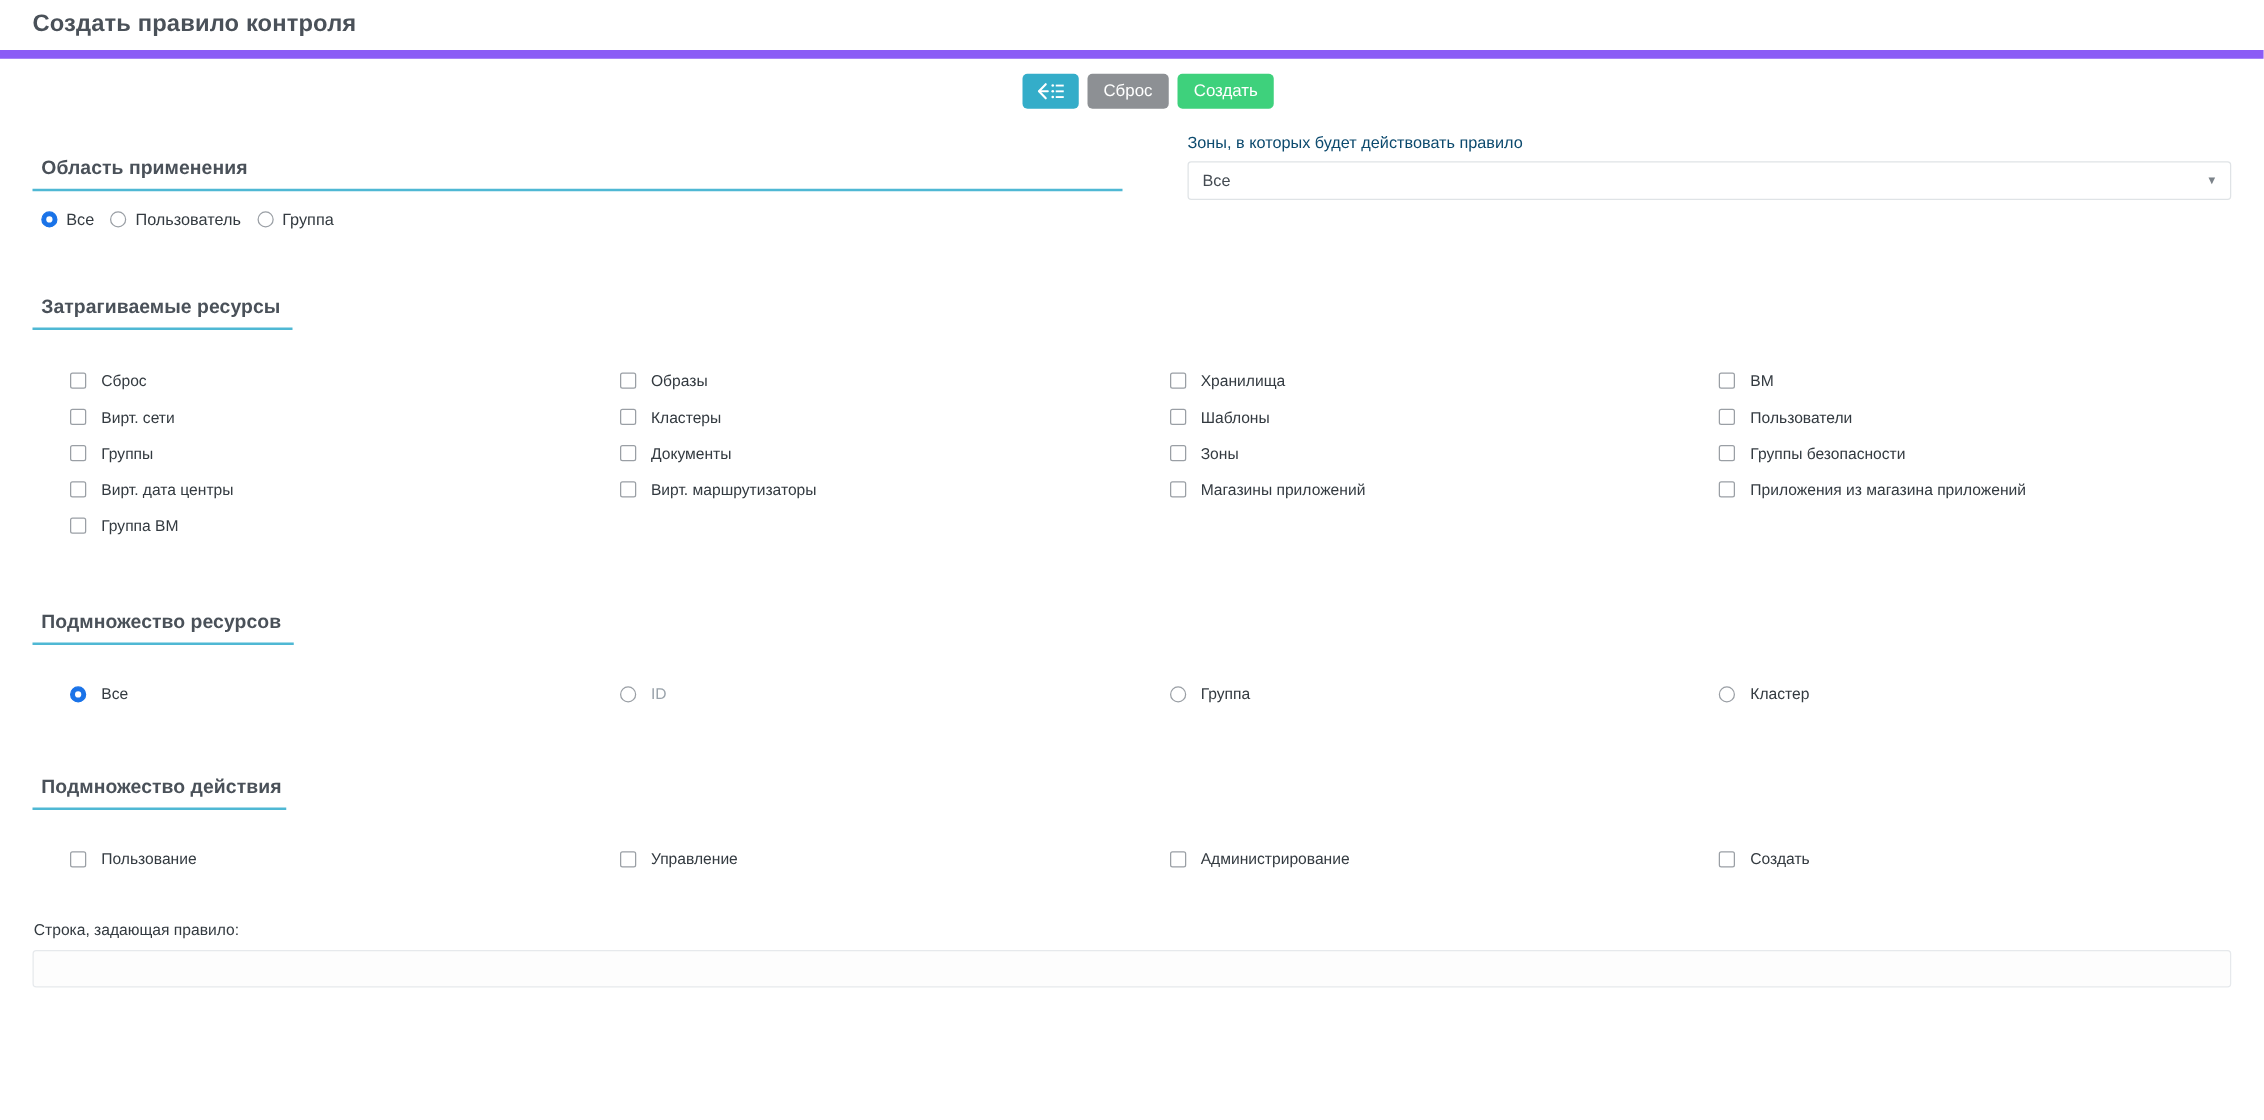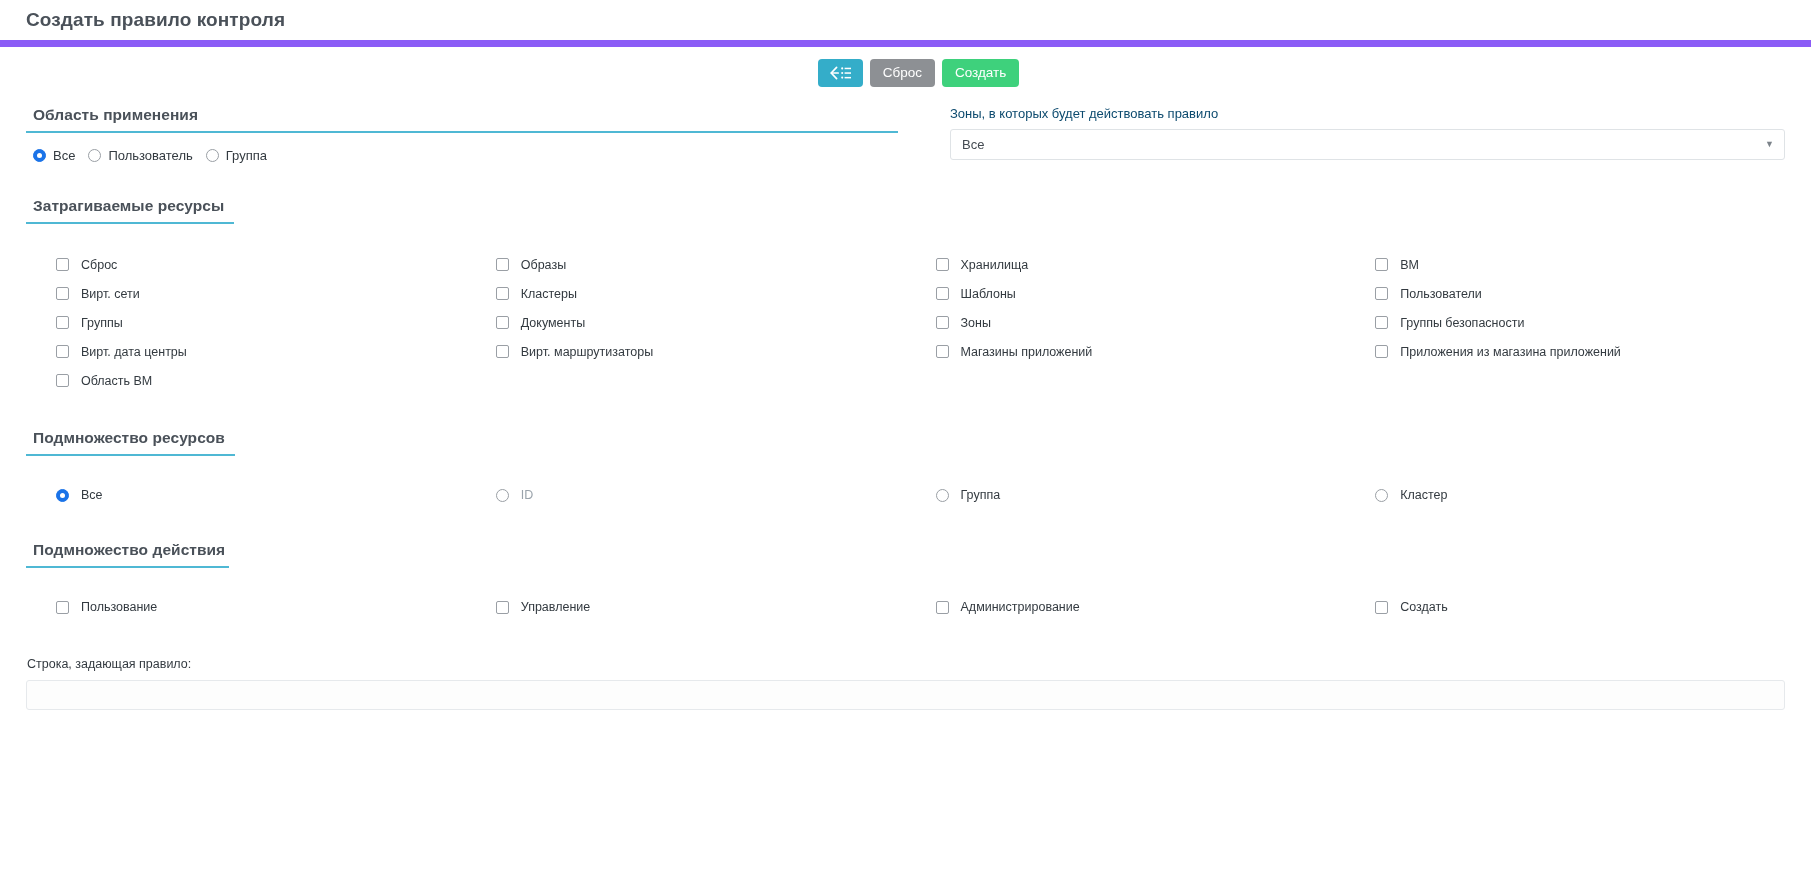--- a/index.html
+++ b/index.html
@@ -70,20 +70,21 @@
   .section {
     margin-top: 34px;
   }
   .section-title {
     font-size: 15.5px;
     font-weight: bold;
     color: #4a5159;
     padding: 0 0 7px 7px;
     display: inline-block;
     letter-spacing: .05px;
+    margin-top: 20px;
   }
   .section-underline {
     height: 2px;
     background: #4fb8d4;
   }
   .uw-full  { width: 872px; }
   .uw-res   { width: 208px; }
   .uw-sub   { width: 209px; }
   .uw-act   { width: 203px; }
 
@@ -294,21 +295,21 @@
         <label class="opt">
           <span class="checkbox"></span>
           <span class="lbl">Группы</span>
         </label>
         <label class="opt">
           <span class="checkbox"></span>
           <span class="lbl">Вирт. дата центры</span>
         </label>
         <label class="opt">
           <span class="checkbox"></span>
-          <span class="lbl">Область ВМ</span>
+          <span class="lbl">Группа ВМ</span>
         </label>
       </div>
 
       <div class="opt-col">
         <label class="opt">
           <span class="checkbox"></span>
           <span class="lbl">Образы</span>
         </label>
         <label class="opt">
           <span class="checkbox"></span>

